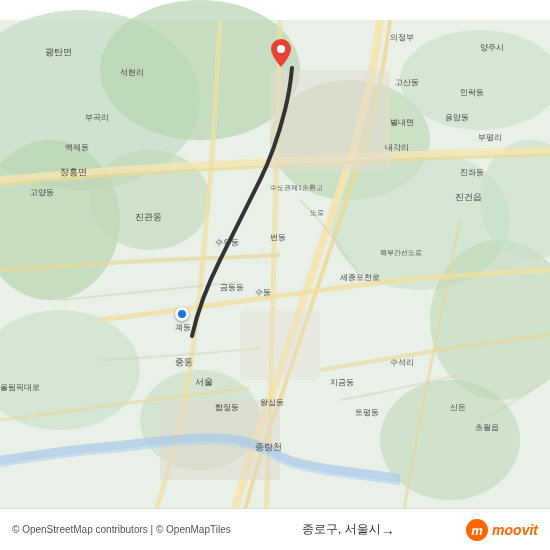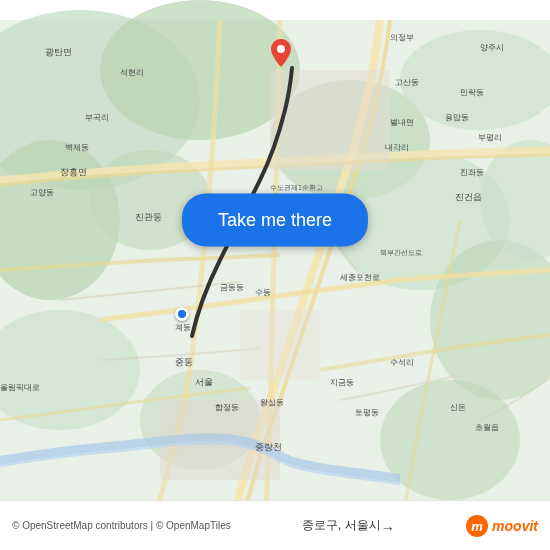--- a/index.html
+++ b/index.html
@@ -46,21 +46,21 @@
       bottom: 0;
       left: 0;
       right: 0;
       background: white;
       border-top: 1px solid #e0e0e0;
       padding: 8px 12px;
       display: flex;
       align-items: center;
       justify-content: space-between;
       z-index: 20;
-      height: 50px;
+      height: 42px;
     }
     #attribution {
       font-size: 10px;
       color: #555;
     }
     #route-info {
       display: flex;
       align-items: center;
       gap: 0;
       font-size: 13px;
@@ -200,21 +200,20 @@
   <div class="dest-pin" style="top: 7%; left: 51%; transform: translateX(-50%);">
     <svg viewBox="0 0 20 28" xmlns="http://www.w3.org/2000/svg" width="20" height="28">
       <path d="M10 0 C4.5 0 0 4.5 0 10 C0 17 10 28 10 28 C10 28 20 17 20 10 C20 4.5 15.5 0 10 0 Z" fill="#ea4335"></path>
       <circle cx="10" cy="10" r="4" fill="white"></circle>
     </svg>
   </div>
 
   <div class="origin-dot" style="top: 57%; left: 33%; transform: translate(-50%,-50%);">
   </div>
 
-  <button id="take-me-there-btn">Take me there</button>
 
   <div id="bottom-bar">
     <span id="attribution">© OpenStreetMap contributors | © OpenMapTiles</span>
 
     <div id="route-info">
       <span class="route-from">종로구, 서울시</span>
       <span class="route-arrow">→</span>
     </div>
 
     <div id="moovit-logo">

